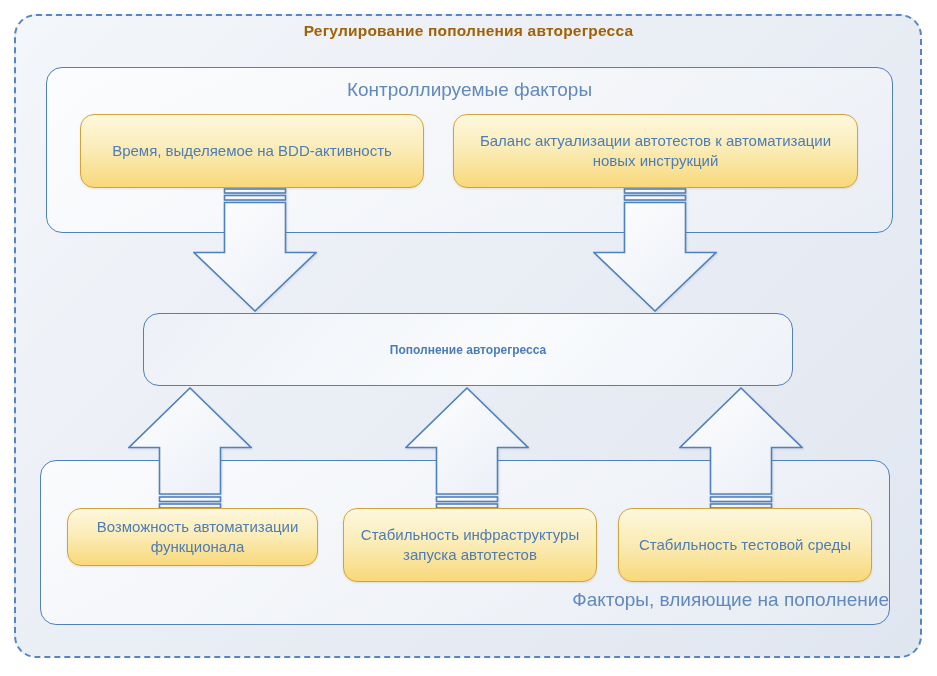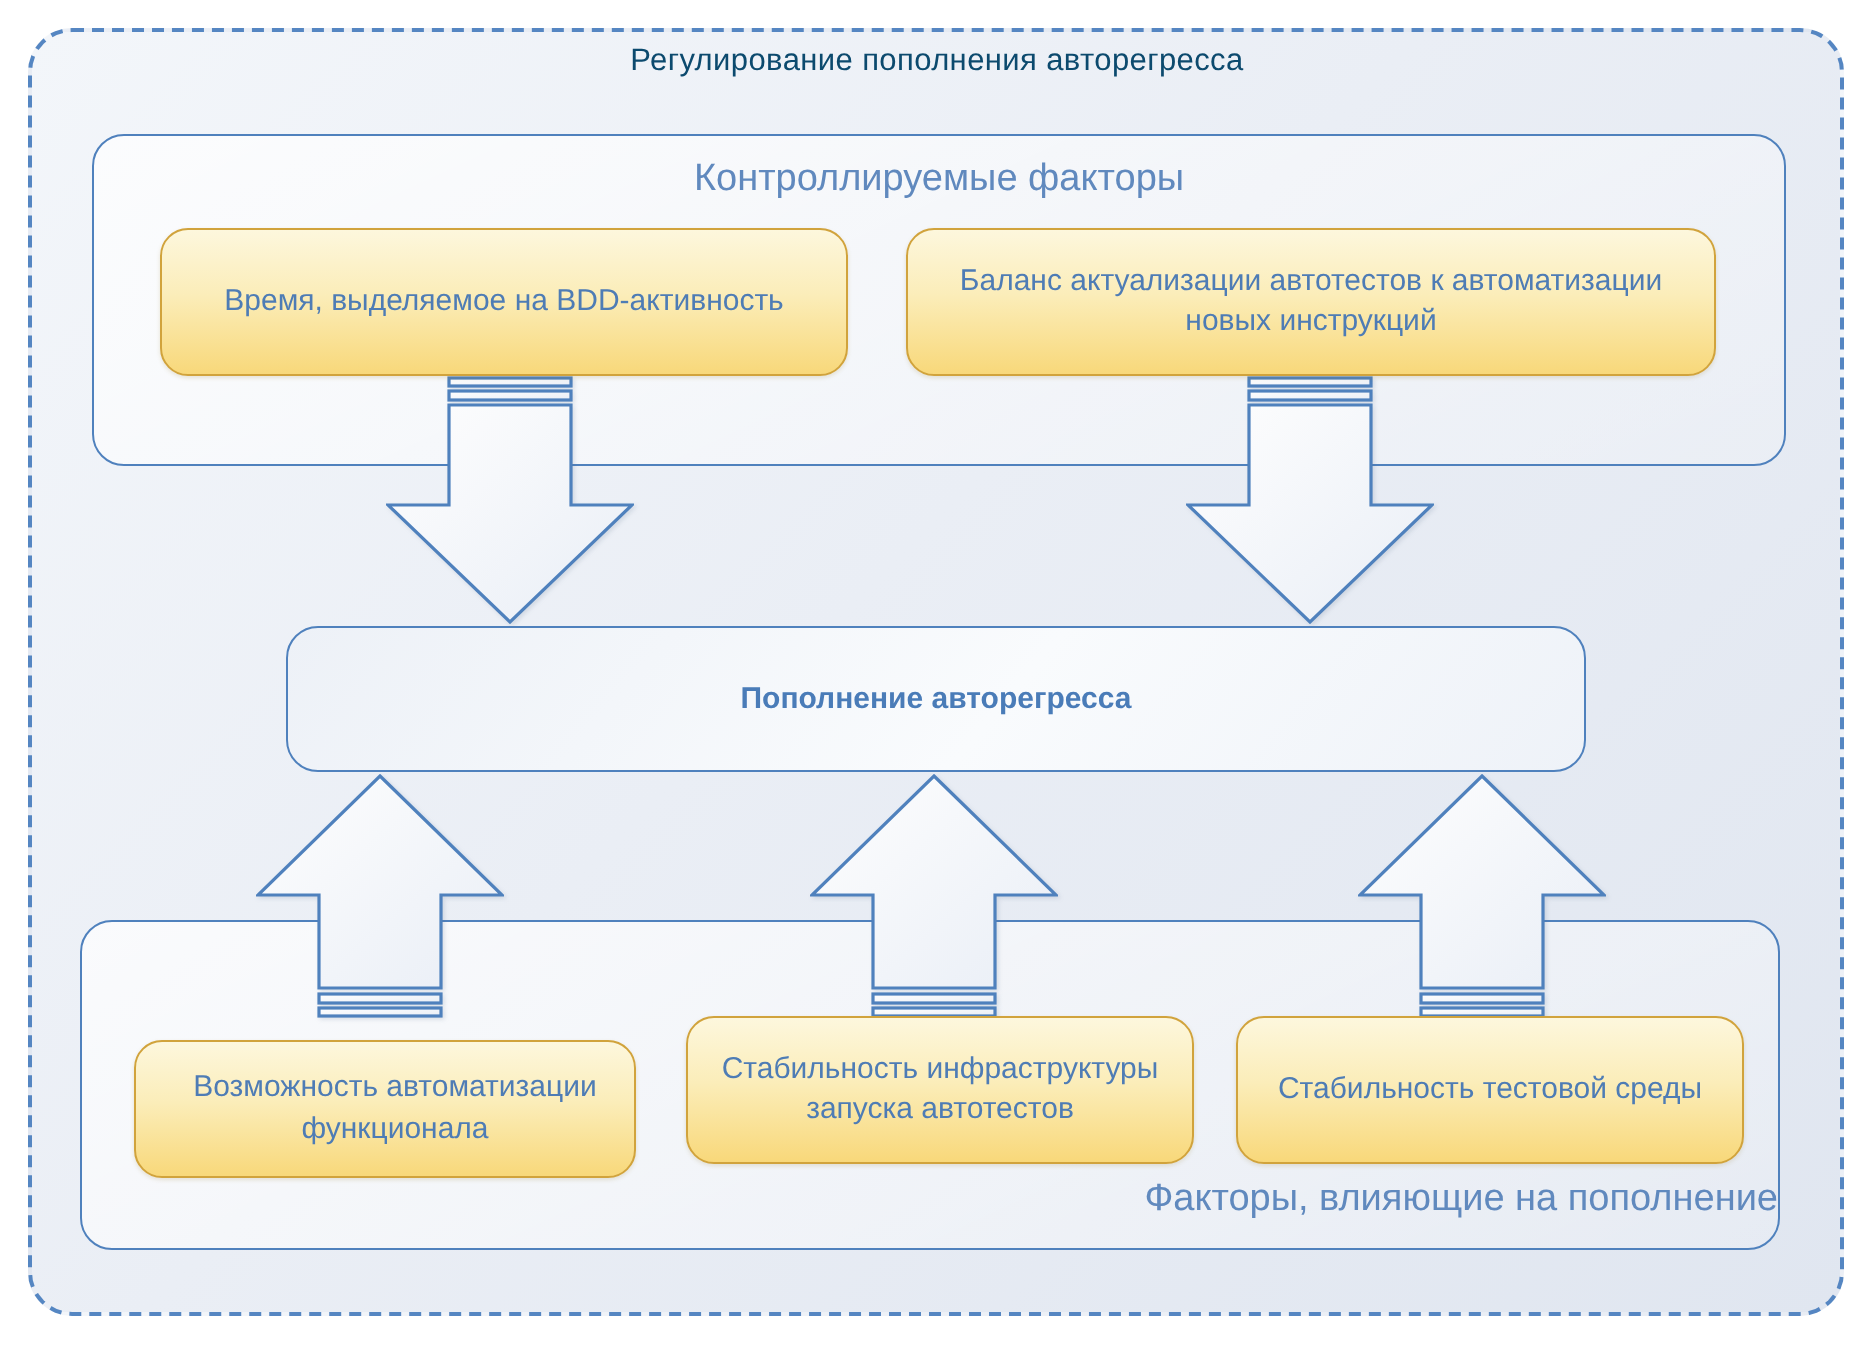--- a/index.html
+++ b/index.html
@@ -7,21 +7,21 @@
     position:relative;width:937px;height:676px;overflow:hidden;
     font-family:"Liberation Sans", sans-serif;background:#ffffff;
   }
   .boundary{
     position:absolute;left:14px;top:14px;width:908px;height:644px;
     box-sizing:border-box;border:2px dashed #5586c2;border-radius:22px;
     background:linear-gradient(135deg,#f3f6fa 0%,#eaeef5 45%,#e0e6f0 100%);
   }
   .diagram-title{
     position:absolute;left:0;top:22px;width:100%;text-align:center;
-    color:#0c4a6e;font-size:15.5px;font-weight:normal;letter-spacing:.2px;
+    color:#a16207;font-size:15.5px;font-weight:bold;letter-spacing:.2px;
   }
   .group{
     position:absolute;box-sizing:border-box;
     border:1.5px solid #4f81bd;border-radius:16px;
     background:linear-gradient(155deg,rgba(255,255,255,.72),rgba(255,255,255,.18));
   }
   .group-top{left:46px;top:67px;width:847px;height:166px;}
   .group-bottom{left:40px;top:460px;width:850px;height:165px;}
   .group-label{
     position:absolute;left:0;width:100%;text-align:center;
@@ -33,29 +33,29 @@
     position:absolute;box-sizing:border-box;display:flex;
     align-items:center;justify-content:center;text-align:center;
     border:1.5px solid #d1a33c;border-radius:14px;padding:6px 14px;
     background:linear-gradient(180deg,#fdf7dd 0%,#fbedb9 45%,#f8d87a 100%);
     color:#4e7cb5;font-size:15px;line-height:1.35;
     box-shadow:0 1px 2px rgba(150,120,40,.18);
     z-index:5;
   }
   .factor-t1{left:80px;top:114px;width:344px;height:74px;}
   .factor-t2{left:453px;top:114px;width:405px;height:74px;}
-  .factor-b1{left:67px;top:520px;width:251px;height:69px;padding-left:24px;}
+  .factor-b1{left:67px;top:508px;width:251px;height:58px;padding-left:24px;}
   .factor-b2{left:343px;top:508px;width:254px;height:74px;}
   .factor-b3{left:618px;top:508px;width:254px;height:74px;}
   .central{
     position:absolute;left:143px;top:313px;width:650px;height:73px;
     box-sizing:border-box;display:flex;align-items:center;justify-content:center;
     border:1.5px solid #4f81bd;border-radius:16px;
     background:linear-gradient(130deg,#edf1f7 0%,#f9fbfd 55%,#eef2f8 100%);
-    color:#4a7cb8;font-size:15px;font-weight:bold;z-index:6;
+    color:#4a7cb8;font-size:12px;font-weight:bold;z-index:6;
   }
   .arrow{position:absolute;z-index:4;filter:drop-shadow(1px 1px 1px rgba(90,110,140,.18));}
   .arrow-down-1{left:193px;top:188px;}
   .arrow-down-2{left:593px;top:188px;}
   .arrow-up-1{left:128px;top:387px;}
   .arrow-up-2{left:405px;top:387px;}
   .arrow-up-3{left:679px;top:387px;}
   .arrow path,.arrow rect{stroke:#4f81bd;stroke-width:1.6;fill:url(#arrowFill);}
 </style>
 </head>

